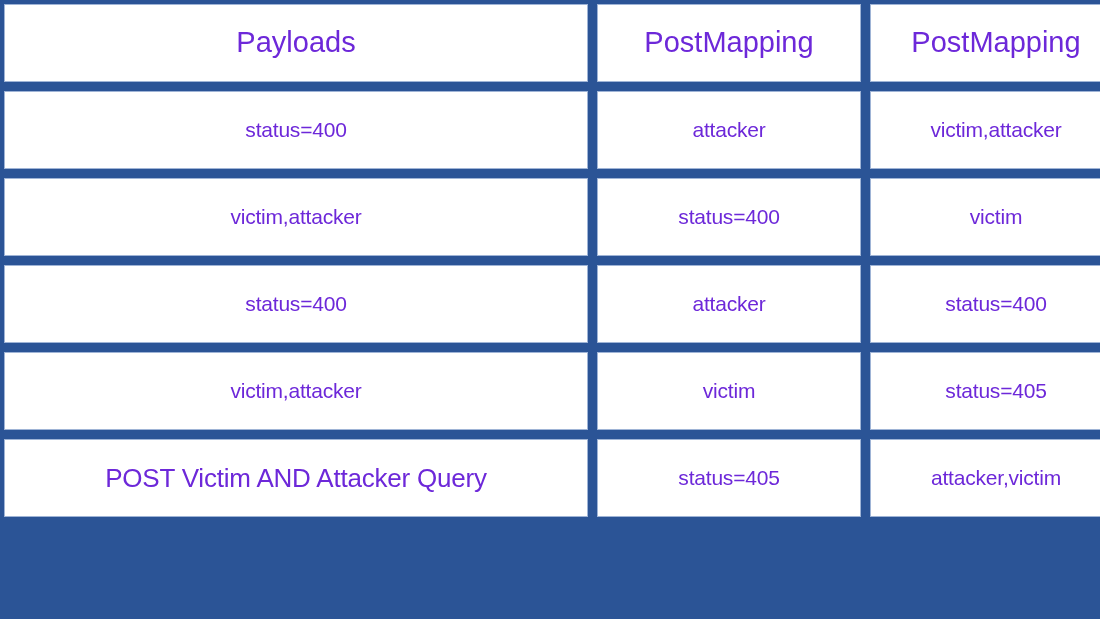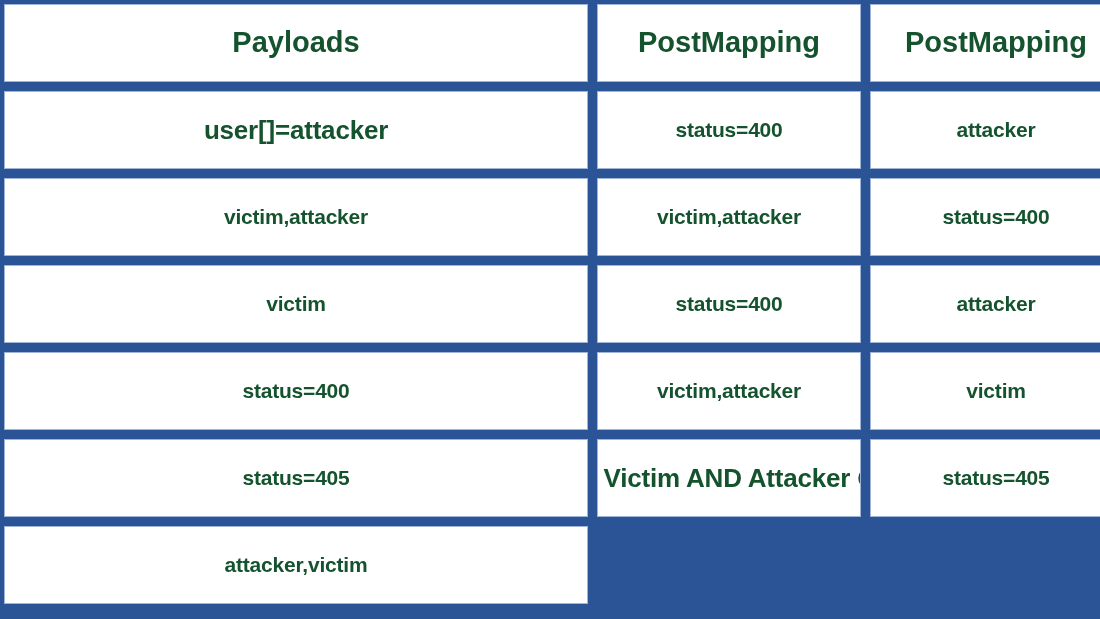--- a/index.html
+++ b/index.html
@@ -37,22 +37,22 @@
   }
 
   .cell {
     background: #FFFFFF;
     border: 1px solid #9FB4D6;
     box-sizing: border-box;
     display: flex;
     align-items: center;
     justify-content: center;
     text-align: center;
-    color: #14532d;
-    font-weight: bold;
+    color: #6d28d9;
+    font-weight: normal;
     font-size: 25px;
     line-height: 1.1;
     letter-spacing: -0.2px;
     padding: 0 0;
     overflow: hidden;
     white-space: nowrap;
   }
 
   .cell.header {
     font-size: 29px;
@@ -71,21 +71,20 @@
 </head>
 <body>
 
 <div class="table-wrap">
   <div class="grid">
 
     <div class="cell header">Payloads</div>
     <div class="cell header">PostMapping</div>
     <div class="cell header">PostMapping</div>
 
-    <div class="cell payload">user[]=attacker</div>
     <div class="cell narrow">status=400</div>
     <div class="cell narrow">attacker</div>
 
     <div class="cell narrow">victim,attacker</div>
     <div class="cell narrow">victim,attacker</div>
 
     <div class="cell narrow">status=400</div>
     <div class="cell narrow">victim</div>
 
     <div class="cell narrow">status=400</div>

